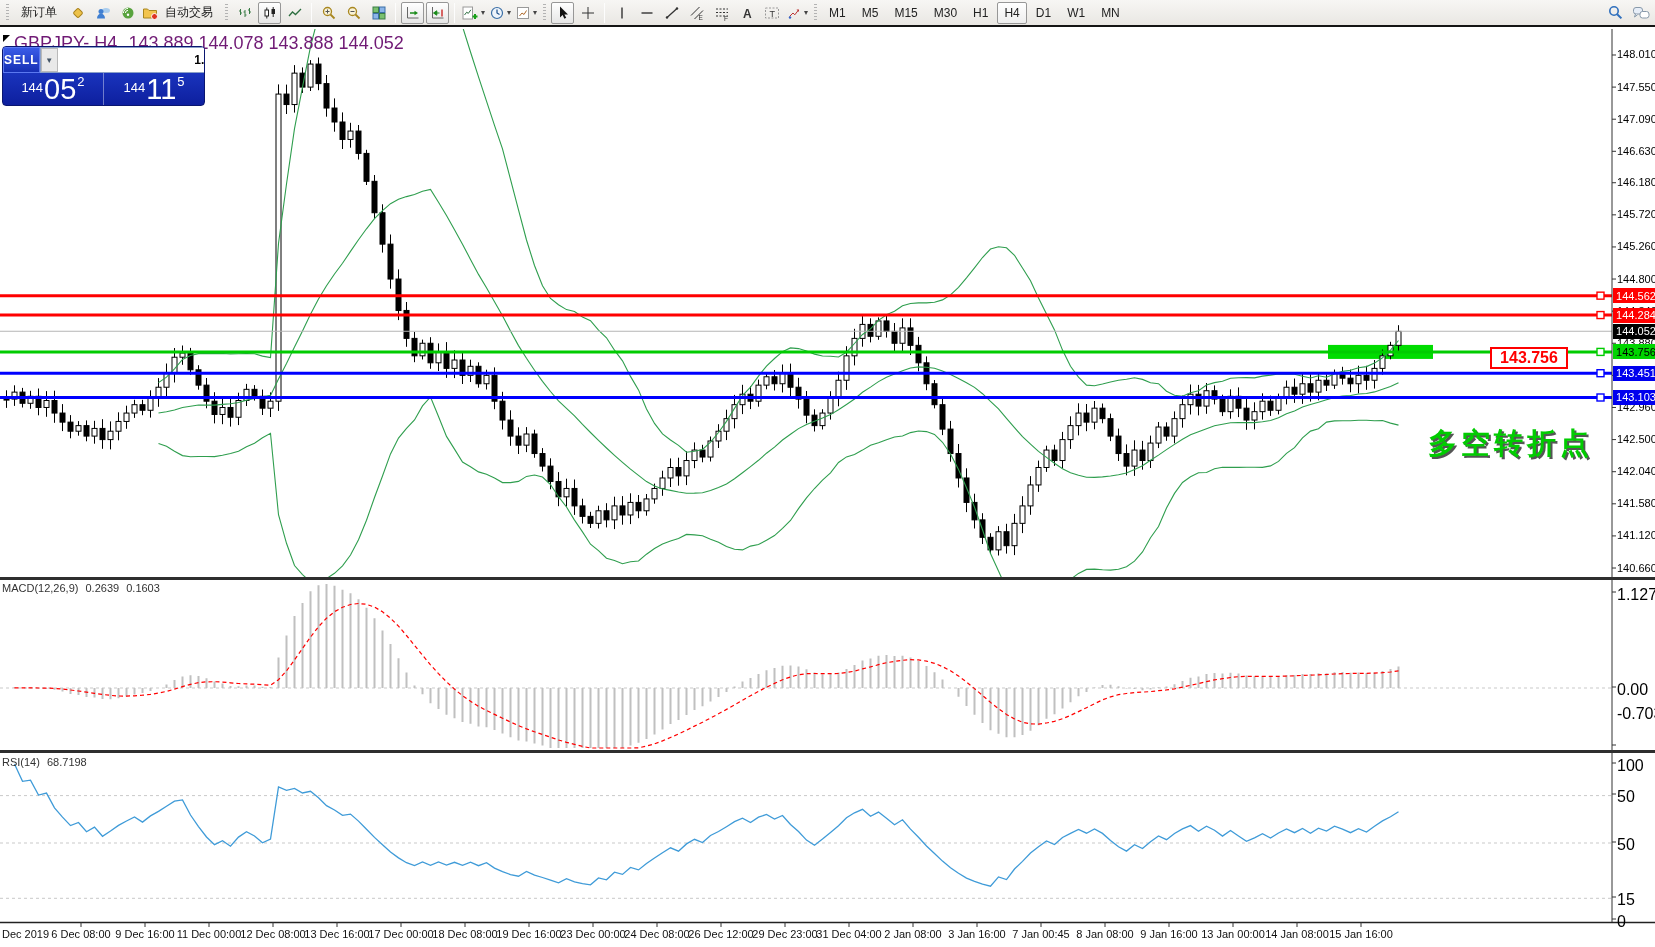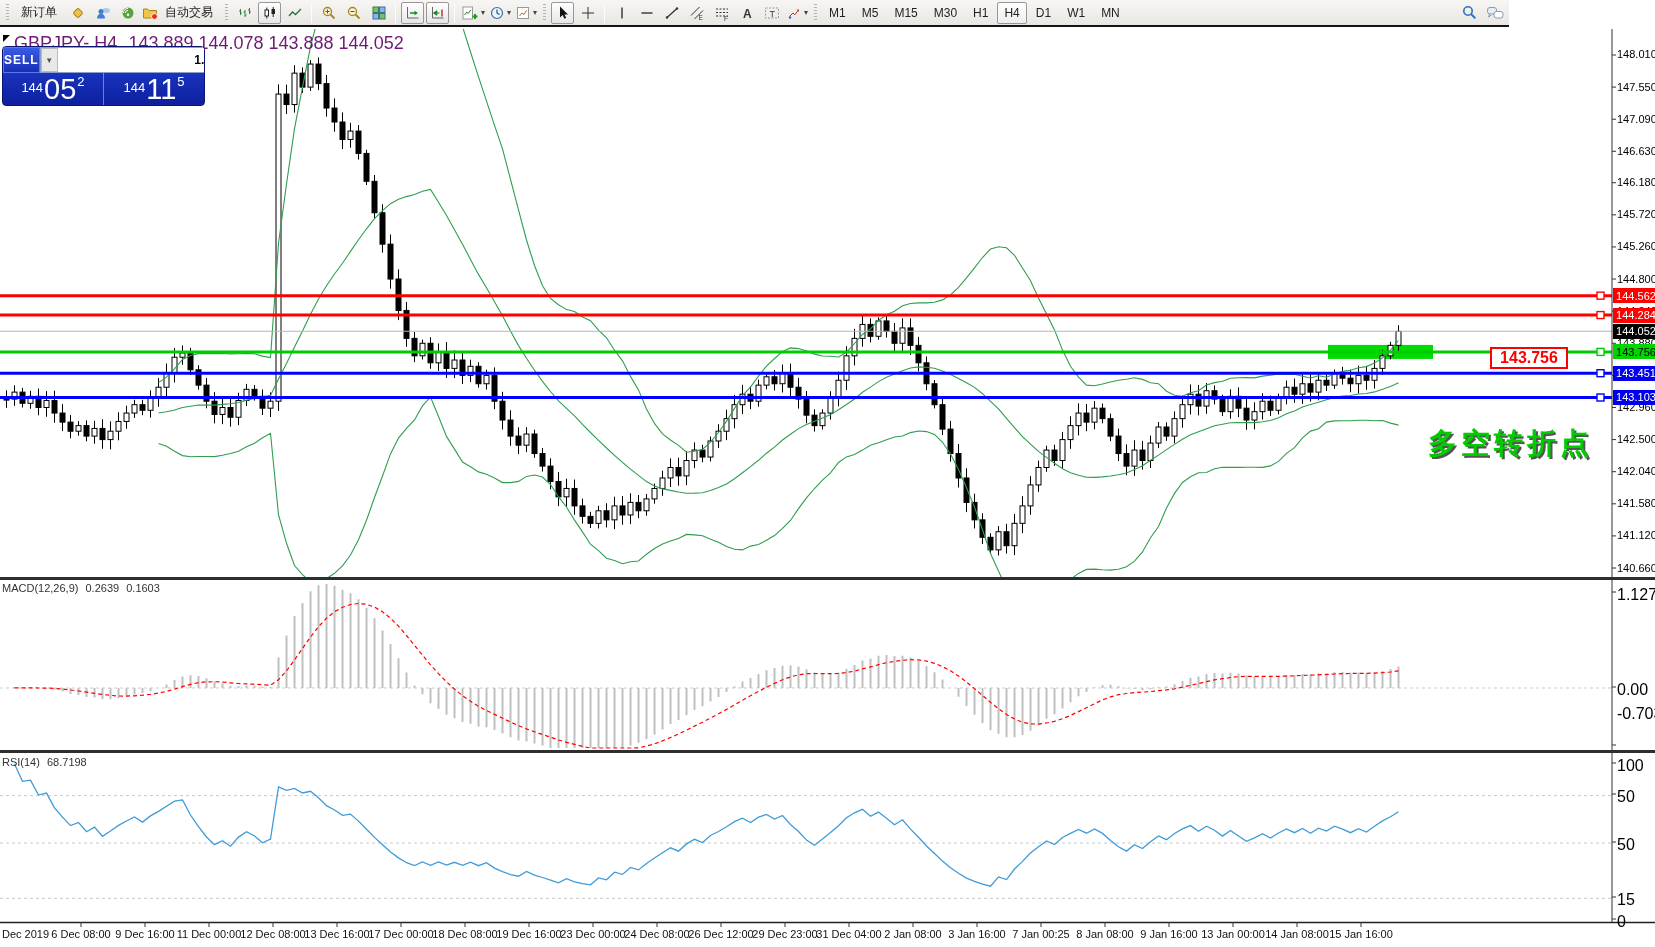--- a/index.html
+++ b/index.html
@@ -1,19 +1,19 @@
 <!DOCTYPE html>
 <html><head>
 <meta charset="utf-8">
 <style>
   *{box-sizing:border-box;margin:0;padding:0}
   html,body{width:1655px;height:947px;overflow:hidden;background:#fff;
     font-family:"Liberation Sans","DejaVu Sans",sans-serif;font-size:11px;color:#111;position:relative}
   
-  .toolbar{position:absolute;left:0;top:0;width:1509px;height:27px;
+  .toolbar{position:absolute;left:0;top:0;width:1655px;height:27px;
     background:linear-gradient(#f7f6f4,#e9e7e3);border-bottom:2px solid #141414;
     display:flex;align-items:center;padding:0 2px;z-index:50}
   .tb-btn{height:22px;min-width:23px;display:flex;align-items:center;justify-content:center;
     border:1px solid transparent;border-radius:2px;margin:0 1px;cursor:default;background:transparent}
   .tb-btn.pressed{border:1px solid #979797;background:linear-gradient(#ffffff,#e6e6e6)}
   .tb-btn svg{display:block}
   .tb-text{padding:0 6px;font-size:12px;color:#1a1a1a;white-space:nowrap}
   .tb-sep{width:1px;height:20px;background:#c6c6c6;margin:0 4px;border-right:1px solid #fdfdfd}
   .tb-grip{width:3px;height:18px;margin:0 4px;
     background:repeating-linear-gradient(#b3b3b3 0 1px,transparent 1px 3px)}
@@ -665,19 +665,19 @@
     <div class="time-label" style="left: 401px;">17 Dec 00:00</div>
     <div class="time-label" style="left: 465px;">18 Dec 08:00</div>
     <div class="time-label" style="left: 529px;">19 Dec 16:00</div>
     <div class="time-label" style="left: 593px;">23 Dec 00:00</div>
     <div class="time-label" style="left: 657px;">24 Dec 08:00</div>
     <div class="time-label" style="left: 721px;">26 Dec 12:00</div>
     <div class="time-label" style="left: 785px;">29 Dec 23:00</div>
     <div class="time-label" style="left: 849px;">31 Dec 04:00</div>
     <div class="time-label" style="left: 913px; text-align: center;">2 Jan 08:00</div>
     <div class="time-label" style="left: 977px;">3 Jan 16:00</div>
-    <div class="time-label" style="left: 1041px;">7 Jan 00:25</div>
+    <div class="time-label" style="left: 1041px;">7 Jan 00:45</div>
     <div class="time-label" style="left: 1105px;">8 Jan 08:00</div>
     <div class="time-label" style="left: 1169px;">9 Jan 16:00</div>
     <div class="time-label" style="left: 1233px;">13 Jan 00:00</div>
     <div class="time-label" style="left: 1297px;">14 Jan 08:00</div>
     <div class="time-label" style="left: 1361px;">15 Jan 16:00</div>
   </div>
 
 </body></html>

